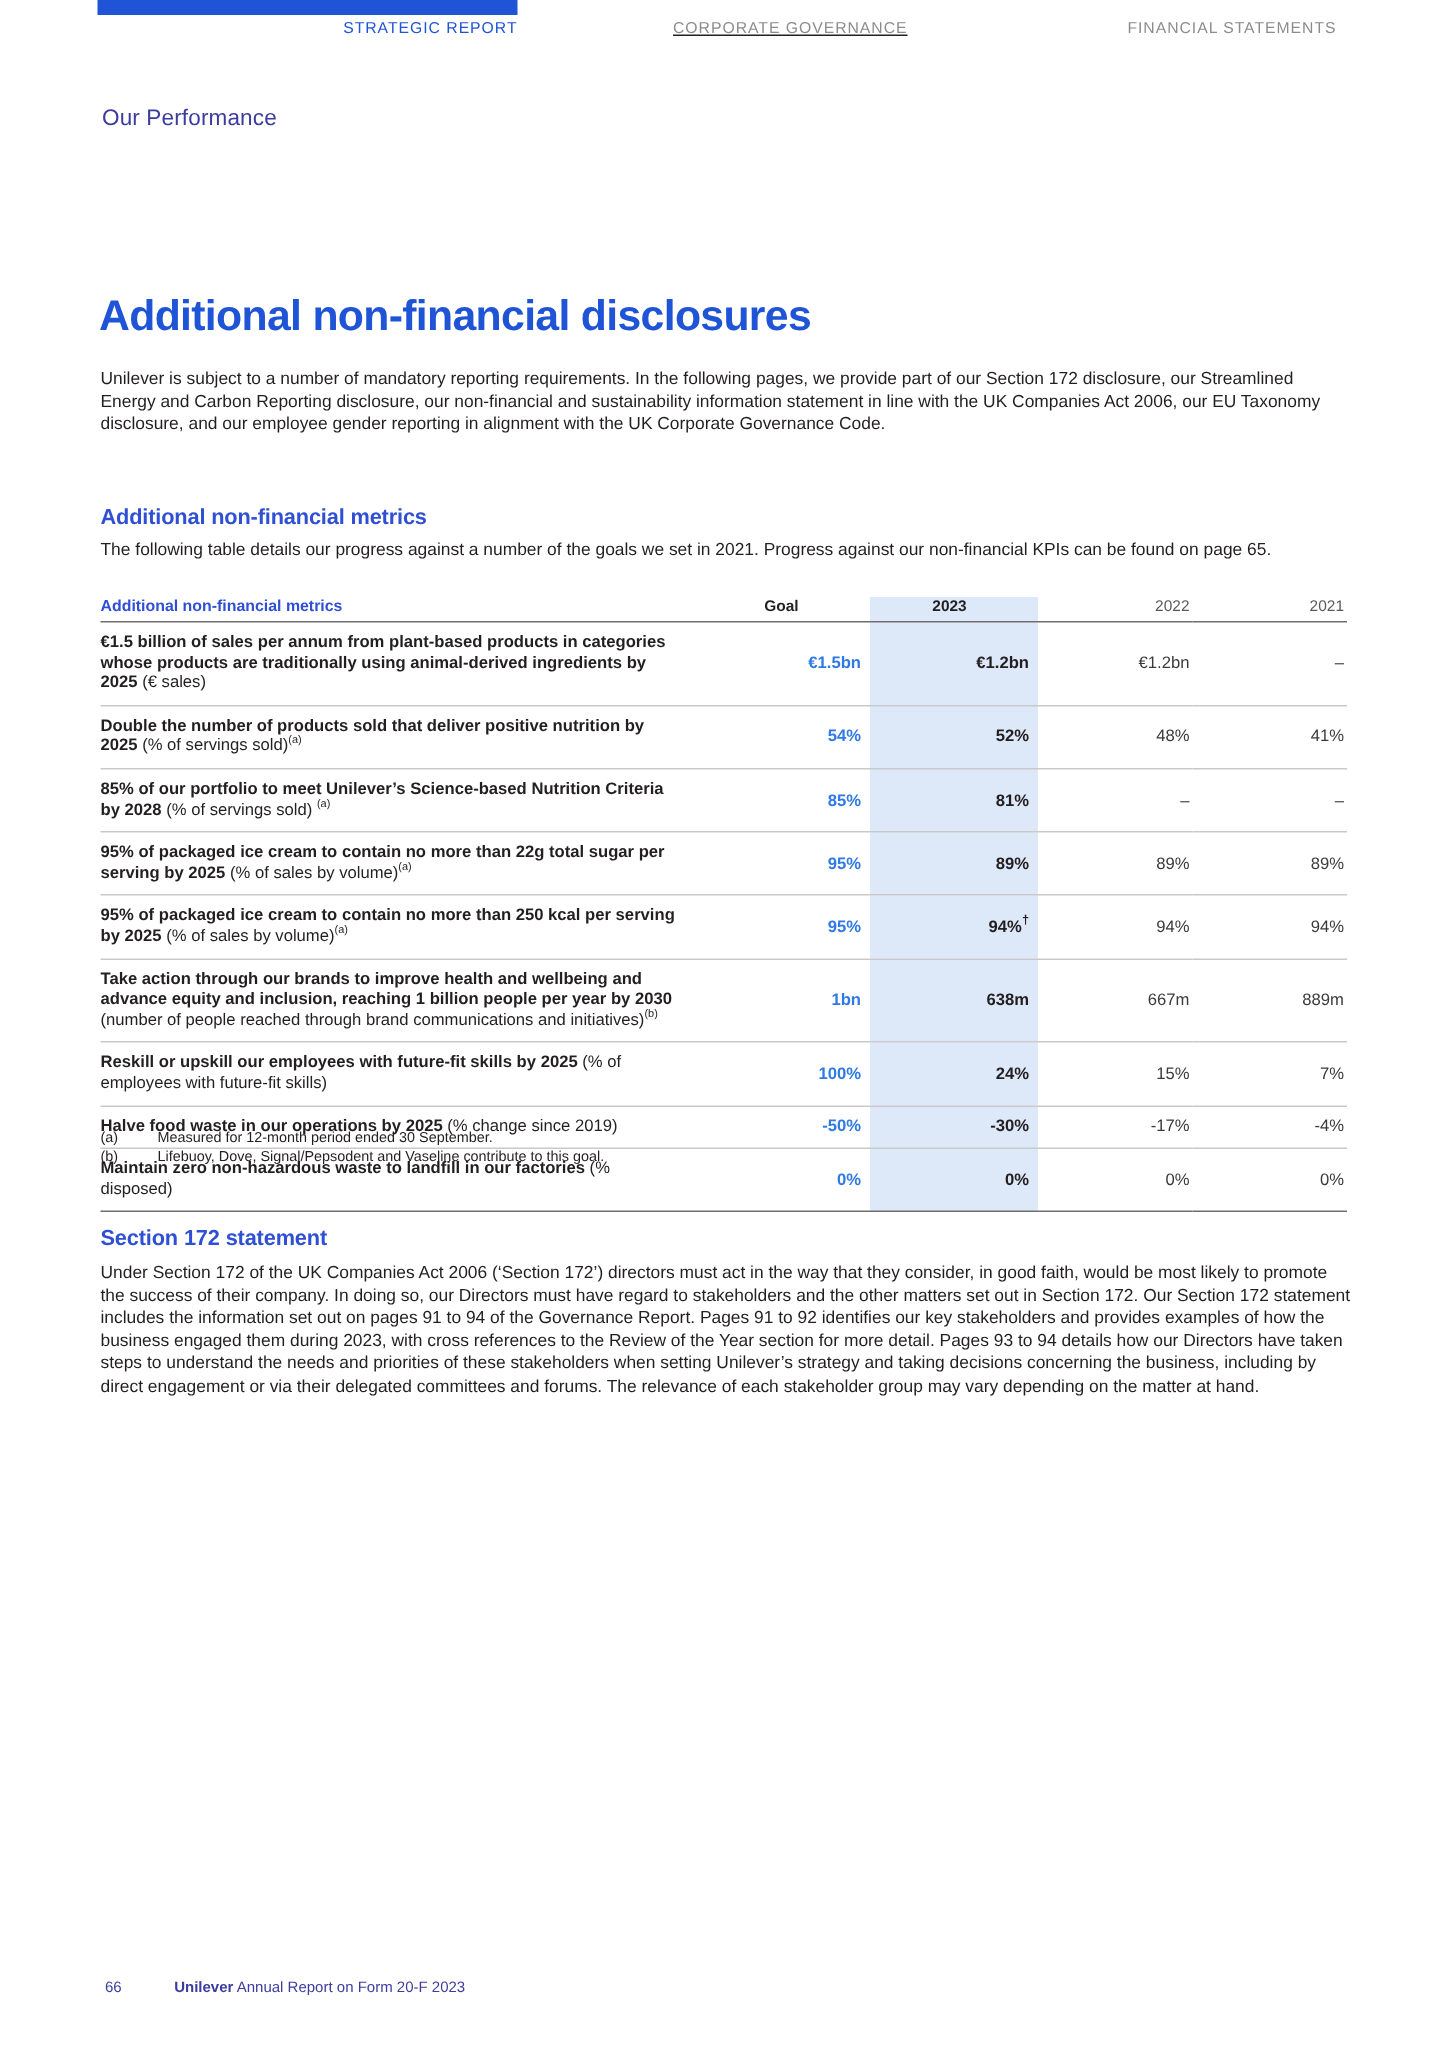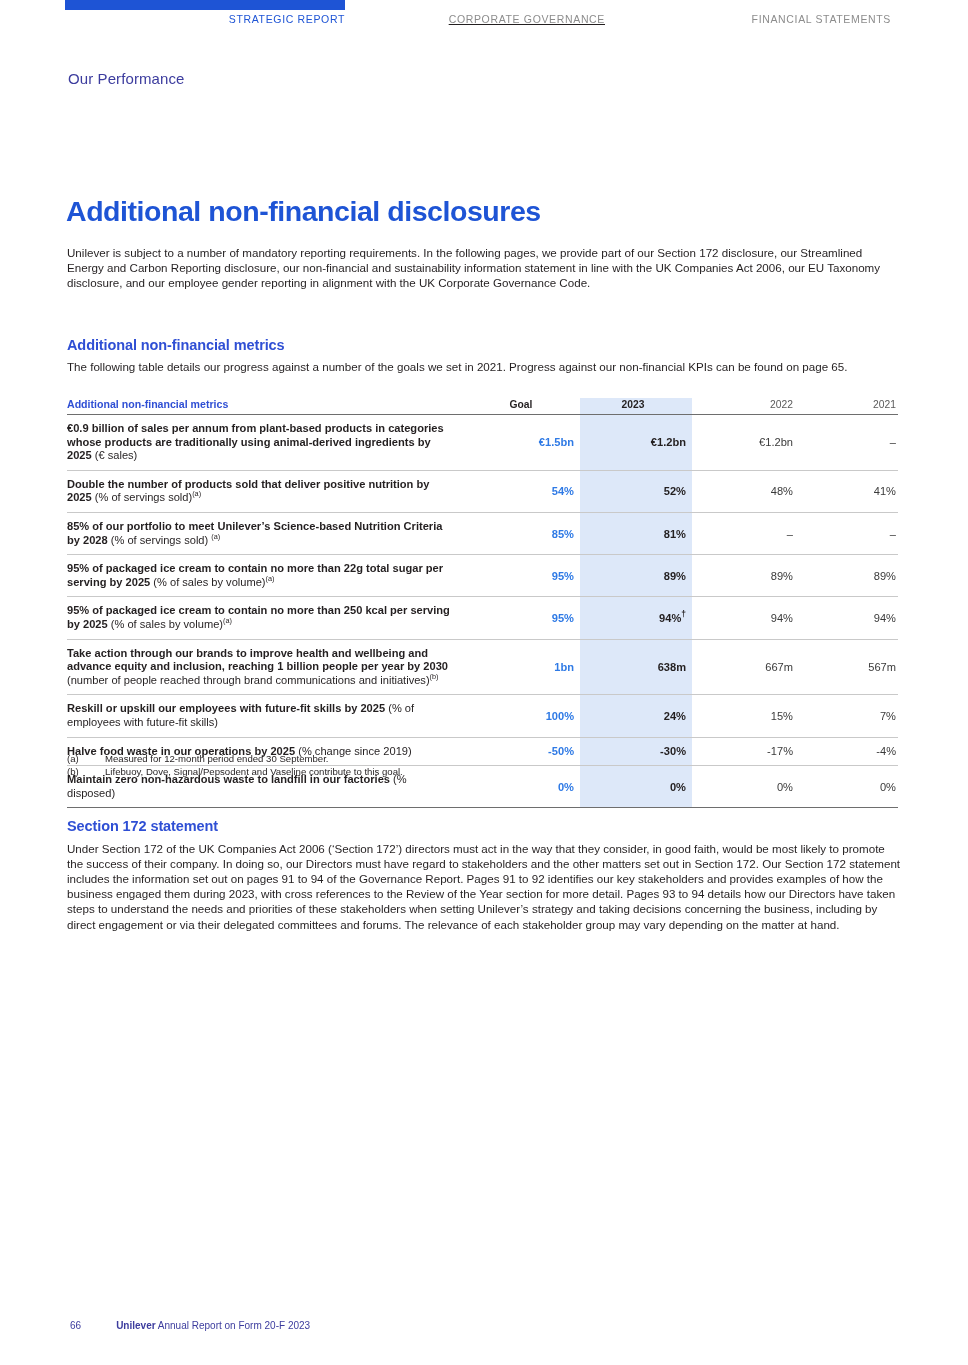--- a/index.html
+++ b/index.html
@@ -259,21 +259,21 @@
     <tr>
       <th class="h-desc">Additional non-financial metrics</th>
       <th class="h-goal">Goal</th>
       <th class="h-2023">2023</th>
       <th class="h-2022">2022</th>
       <th class="h-2021">2021</th>
     </tr>
   </thead>
   <tbody id="metrics-body">
       <tr>
-        <td class="d-desc"><b>€0.9 billion of sales per annum from plant-based products in categories whose products are traditionally using animal-derived ingredients by 2025</b><span> (€ sales)</span></td>
+        <td class="d-desc"><b>€1.5 billion of sales per annum from plant-based products in categories whose products are traditionally using animal-derived ingredients by 2025</b><span> (€ sales)</span></td>
         <td class="d-goal">€1.5bn</td>
         <td class="d-2023">€1.2bn</td>
         <td class="d-2022">€1.2bn</td>
         <td class="d-2021">–</td>
       </tr>
       <tr>
         <td class="d-desc"><b>Double the number of products sold that deliver positive nutrition by 2025</b><span> (% of servings sold)</span><sup>(a)</sup></td>
         <td class="d-goal">54%</td>
         <td class="d-2023">52%</td>
         <td class="d-2022">48%</td>
@@ -298,21 +298,21 @@
         <td class="d-goal">95%</td>
         <td class="d-2023">94%<span class="dagger">†</span></td>
         <td class="d-2022">94%</td>
         <td class="d-2021">94%</td>
       </tr>
       <tr>
         <td class="d-desc"><b>Take action through our brands to improve health and wellbeing and advance equity and inclusion, reaching 1 billion people per year by 2030</b><span> (number of people reached through brand communications and initiatives)</span><sup>(b)</sup></td>
         <td class="d-goal">1bn</td>
         <td class="d-2023">638m</td>
         <td class="d-2022">667m</td>
-        <td class="d-2021">567m</td>
+        <td class="d-2021">889m</td>
       </tr>
       <tr>
         <td class="d-desc"><b>Reskill or upskill our employees with future-fit skills by 2025</b><span> (% of employees with future-fit skills)</span></td>
         <td class="d-goal">100%</td>
         <td class="d-2023">24%</td>
         <td class="d-2022">15%</td>
         <td class="d-2021">7%</td>
       </tr>
       <tr>
         <td class="d-desc"><b>Halve food waste in our operations by 2025</b><span> (% change since 2019)</span></td>

